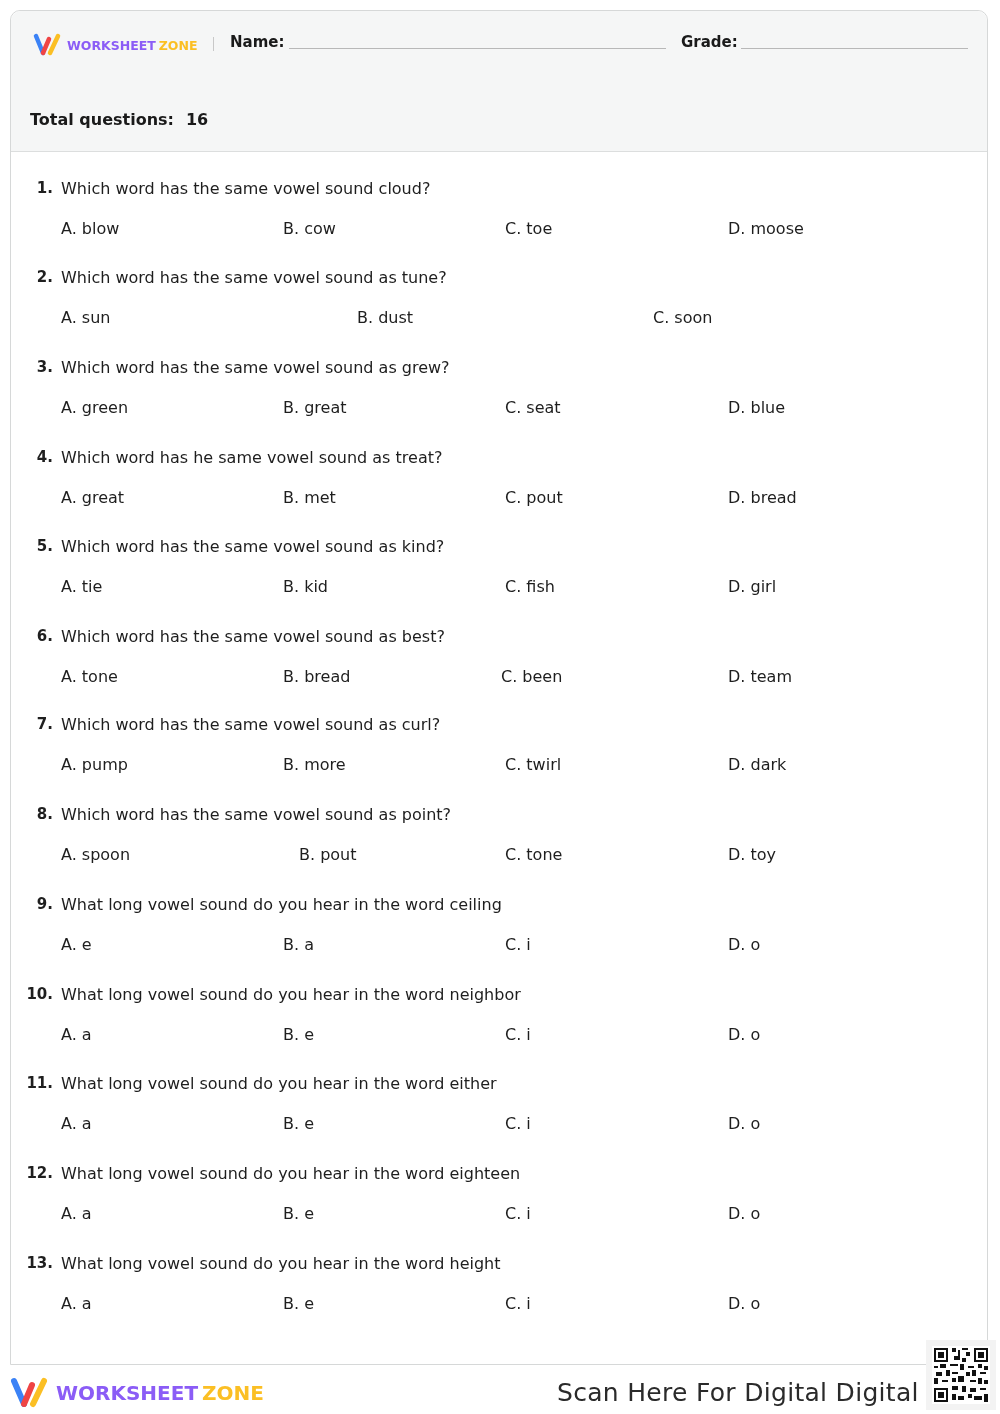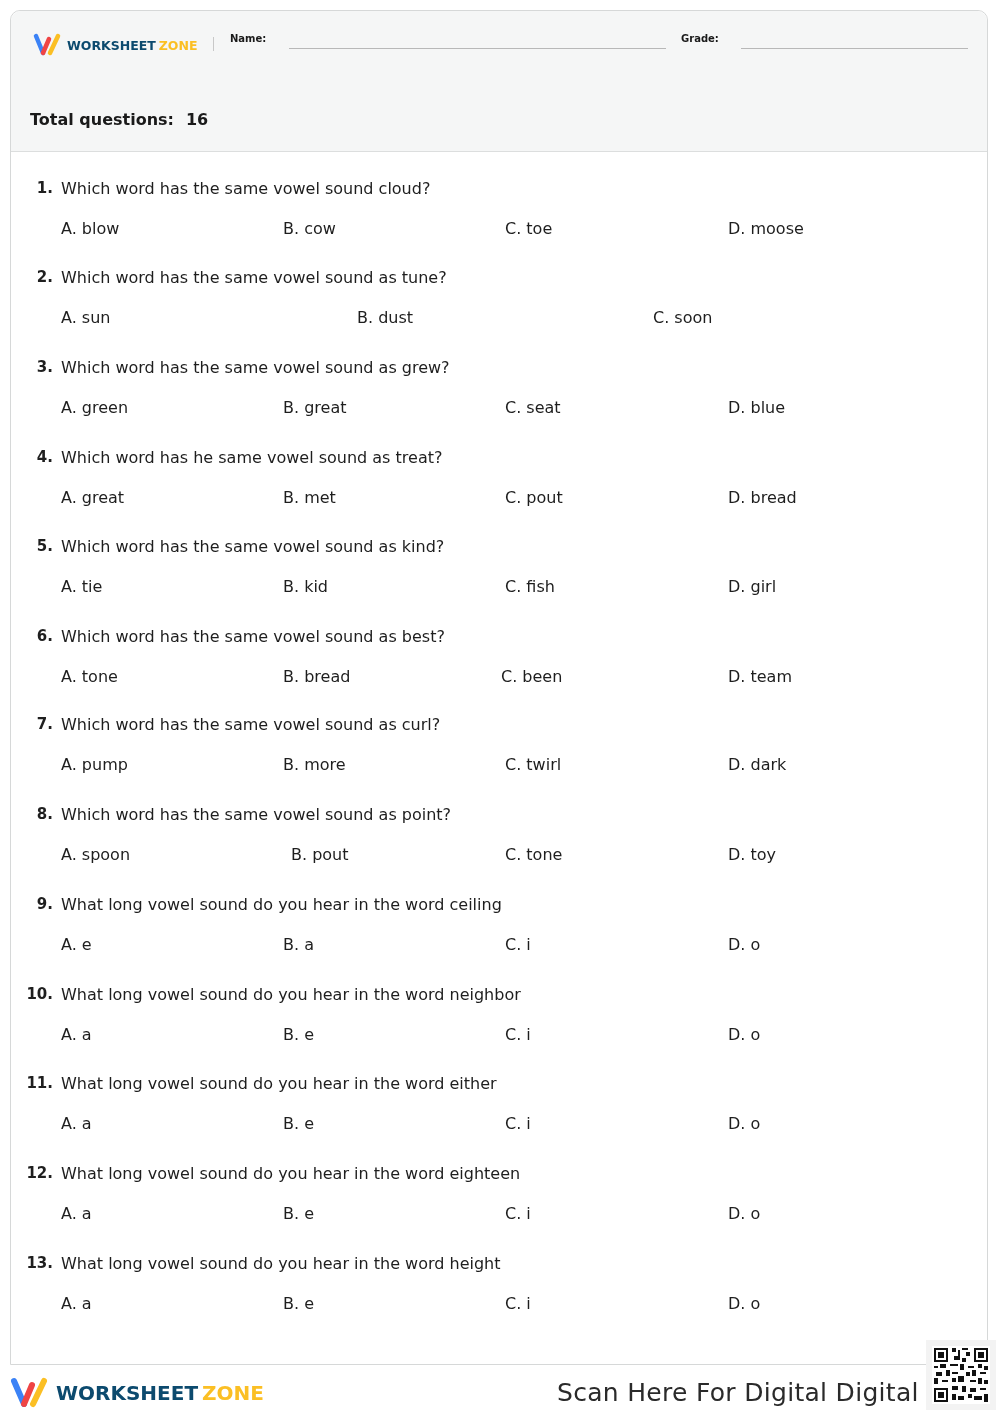--- a/index.html
+++ b/index.html
@@ -6,28 +6,28 @@
   body { width: 1000px; height: 1414px; position: relative; overflow: hidden;
          font-family: "DejaVu Sans", "Liberation Sans", sans-serif; color: #1f1f1f; }
 
   .card { position: absolute; left: 10px; top: 10px; width: 978px; height: 1355px;
           border: 1px solid #d6d8d8; border-radius: 10px 10px 0 0; background: #fff; box-sizing: border-box; }
   .card-header { position: absolute; left: 0; top: 0; right: 0; height: 140px; background: #f5f6f6;
                  border-bottom: 1px solid #dcdede; border-radius: 10px 10px 0 0; }
 
   .logo { position: absolute; display: flex; align-items: center; }
   .logo svg { display: block; }
-  .logo .w1 { font-weight: bold; color: #0c4a6e; letter-spacing: 0; }
+  .logo .w1 { font-weight: bold; color: #8b5cf6; letter-spacing: 0; }
   .logo .w2 { font-weight: bold; color: #fbbf24; text-align: center; }
 
   .hdr-logo { left: 22px; top: 22px; }
   .hdr-logo .w1, .hdr-logo .w2 { font-size: 12.5px; }
   .hdr-sep { position: absolute; left: 202px; top: 26px; width: 1px; height: 14px; background: #c8c8c8; }
 
-  .field-label { position: absolute; top: 22px; font-size: 10px; font-weight: bold; color: #1a1a1a; }
+  .field-label { position: absolute; top: 22px; font-size: 15px; font-weight: bold; color: #1a1a1a; }
   .field-line { position: absolute; top: 37px; height: 1px; background: #b8b8b8; }
 
   .total { position: absolute; left: 19px; top: 99px; font-size: 16px; font-weight: bold; color: #1a1a1a; }
   .total .num { margin-left: 12px; }
 
   .q { position: absolute; left: 0; width: 100%; }
   .q-num { position: absolute; font-size: 15px; font-weight: bold; width: 32px; text-align: right; left: 10px; top: 0; }
   .q-text { position: absolute; left: 50px; top: 0; font-size: 16px; color: #1e1e1e; white-space: nowrap; }
   .opt { position: absolute; top: 40px; font-size: 16px; color: #1e1e1e; white-space: nowrap; }
 
@@ -123,21 +123,21 @@
     <span class="opt" style="left:50px">A. pump</span>
     <span class="opt" style="left:272px">B. more</span>
     <span class="opt" style="left:494px">C. twirl</span>
     <span class="opt" style="left:717px">D. dark</span>
   </div>
 
   <div class="q" style="top:794px">
     <span class="q-num">8.</span>
     <span class="q-text">Which word has the same vowel sound as point?</span>
     <span class="opt" style="left:50px">A. spoon</span>
-    <span class="opt" style="left:280px">B. pout</span>
+    <span class="opt" style="left:288px">B. pout</span>
     <span class="opt" style="left:494px">C. tone</span>
     <span class="opt" style="left:717px">D. toy</span>
   </div>
 
   <div class="q" style="top:884px">
     <span class="q-num">9.</span>
     <span class="q-text">What long vowel sound do you hear in the word ceiling</span>
     <span class="opt" style="left:50px">A. e</span>
     <span class="opt" style="left:272px">B. a</span>
     <span class="opt" style="left:494px">C. i</span>

